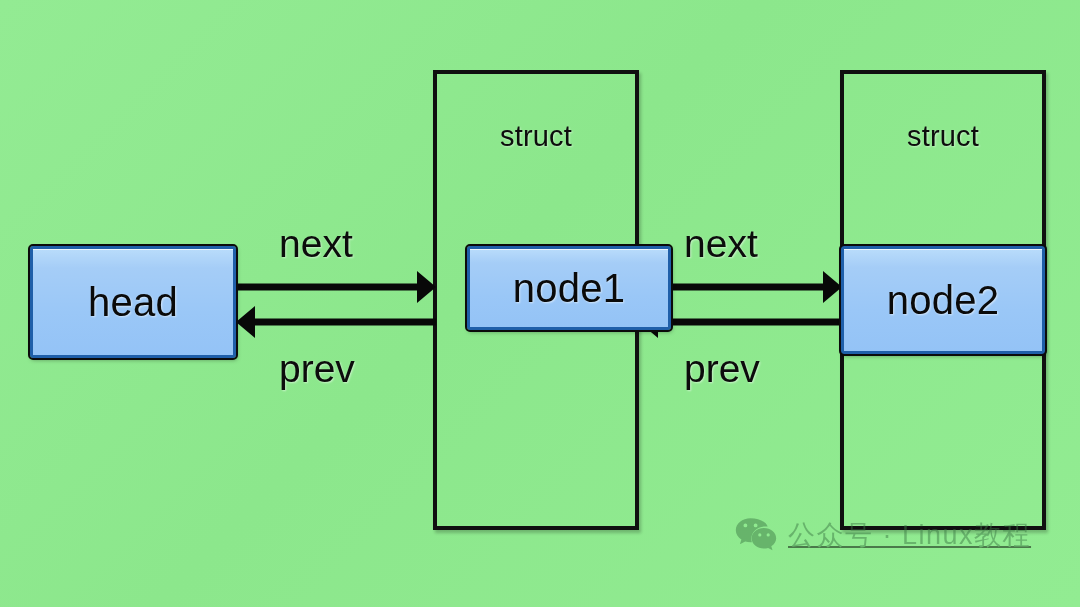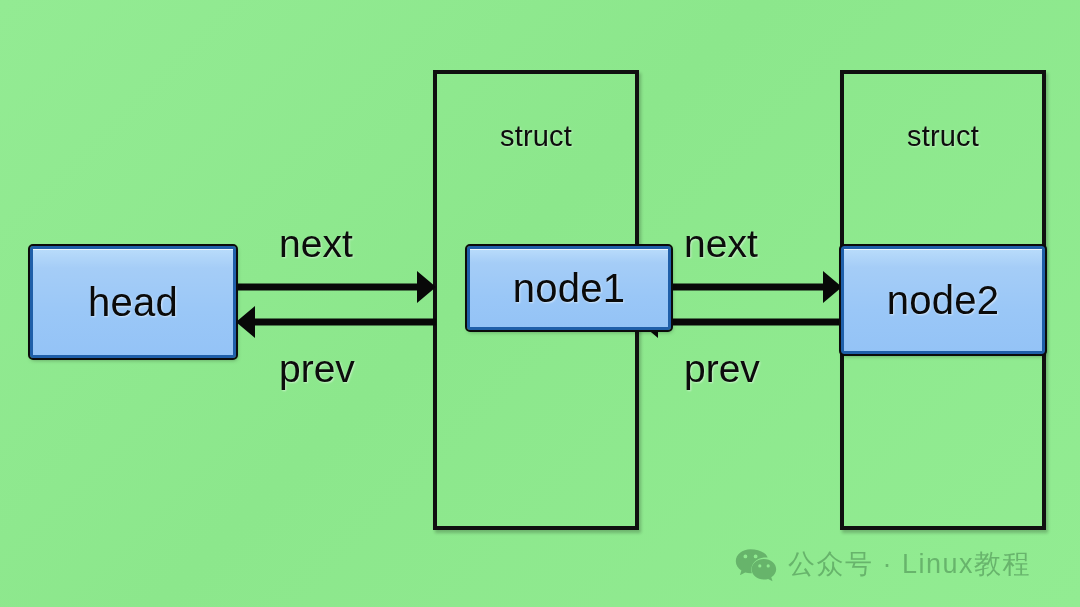--- a/index.html
+++ b/index.html
@@ -80,25 +80,26 @@
     font-size: 39px;
     color: #0c0c0c;
     text-shadow: 1px 1px 2px rgba(255,255,255,0.5);
     white-space: nowrap;
   }
 
   
   #watermark {
     position: absolute;
     left: 735px;
-    top: 546px;
+    top: 517px;
     display: flex;
-    align-items: flex-end;
+    align-items: flex-start;
     gap: 11px;
     opacity: 0.48;
+    text-decoration: underline;
   }
   #watermark .wm-text {
     font-size: 27px;
     color: #3c7a45;
     letter-spacing: 1.5px;
     white-space: nowrap;
   }
   #watermark .wm-icon {
     display: block;
   }

